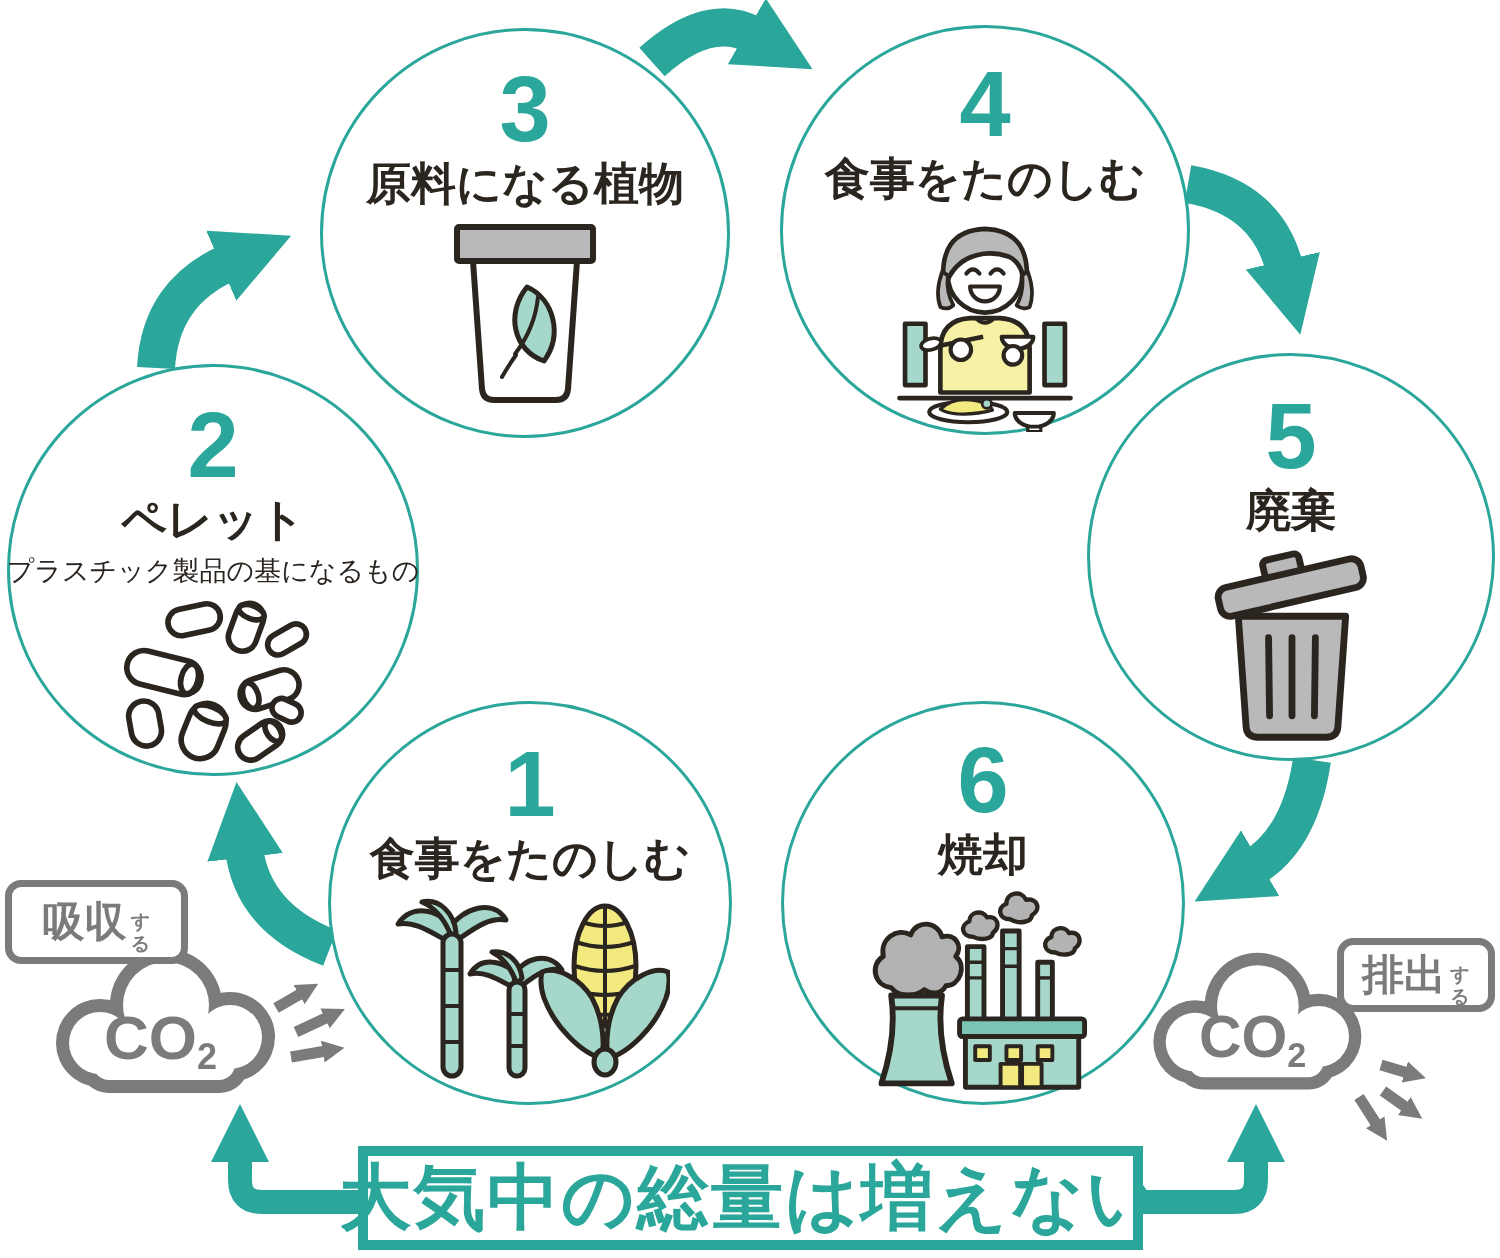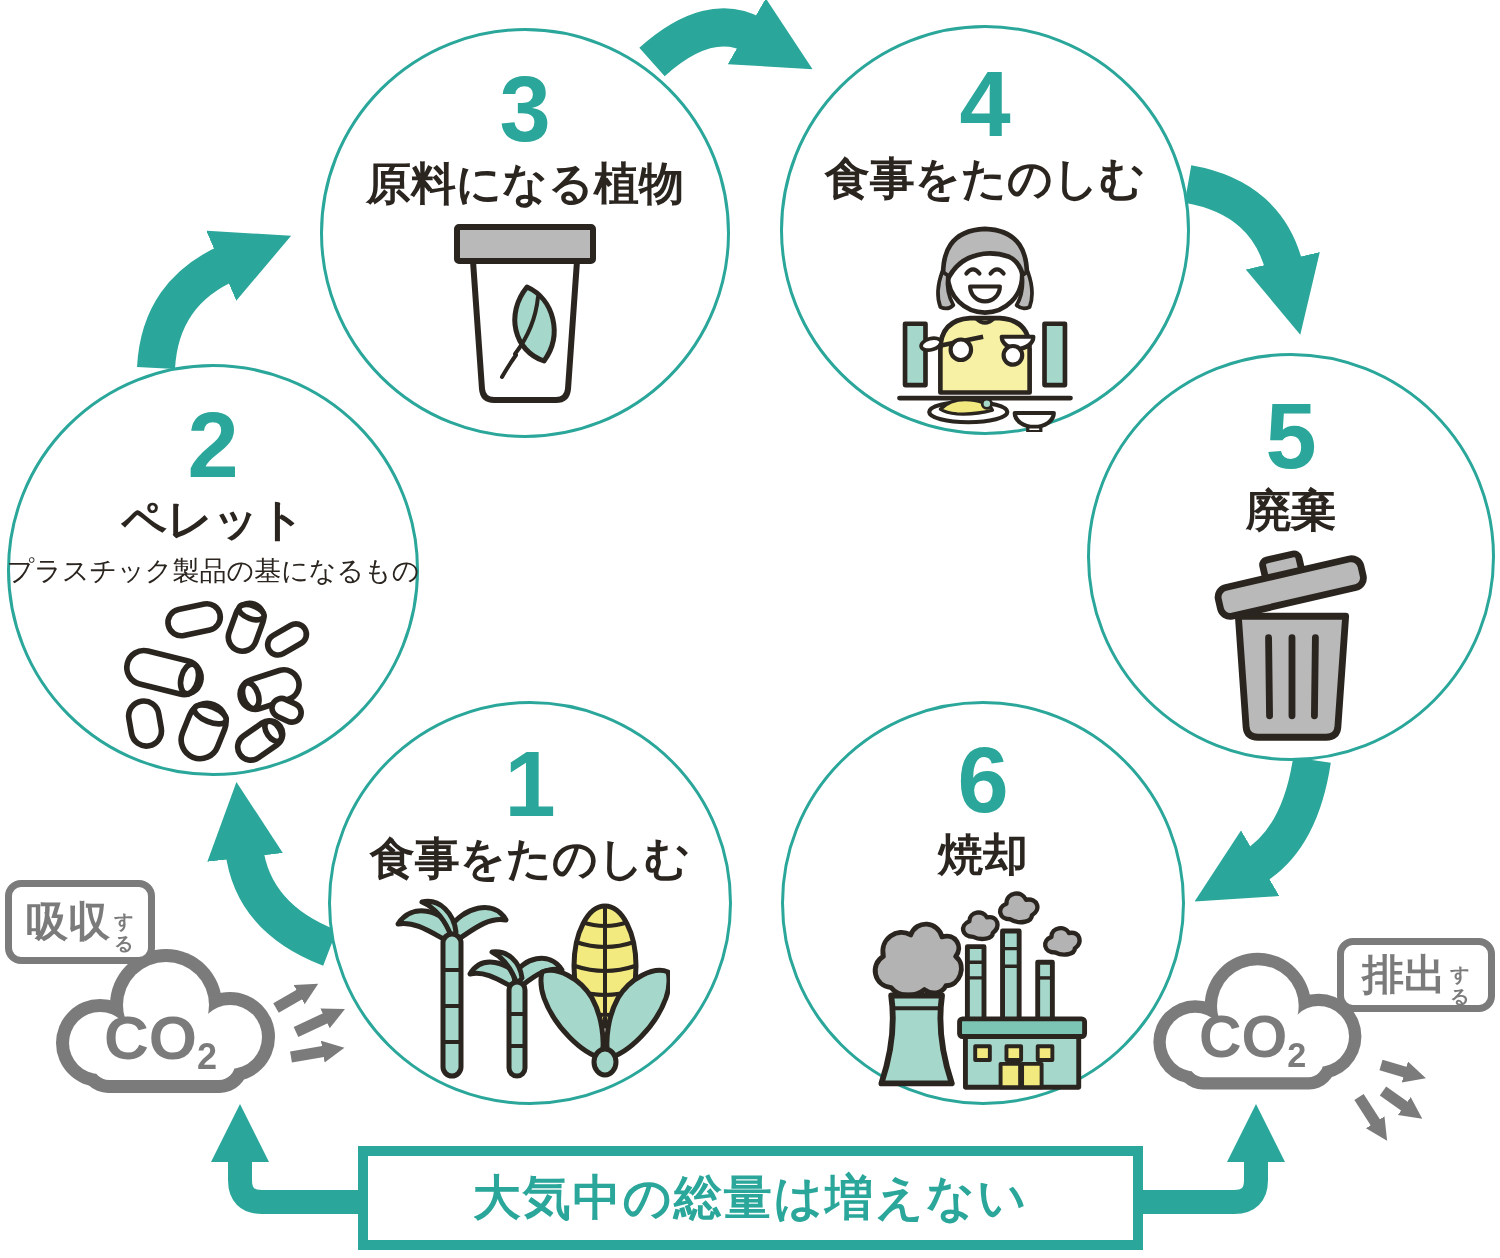--- a/index.html
+++ b/index.html
@@ -17,29 +17,29 @@
   .c2{left:7px;top:364px;width:412px;height:412px;padding-top:32px;}
   .c3{left:320px;top:28px;width:410px;height:410px;padding-top:32px;}
   .c4{left:780px;top:25px;width:410px;height:410px;padding-top:30px;}
   .c5{left:1087px;top:353px;width:408px;height:408px;padding-top:34px;}
   .c6{left:781px;top:701px;width:404px;height:404px;padding-top:30px;}
   .cloud{position:absolute;z-index:3;}
   .cloud-left{left:38px;top:925px;}
   .cloud-right{left:1136px;top:930px;}
   .tag{position:absolute;background:#fff;border:7px solid #7b7b7b;border-radius:16px;
        display:flex;align-items:center;justify-content:center;gap:5px;z-index:4;box-sizing:border-box;}
-  .tag-absorb{left:5px;top:880px;width:150px;height:84px;}
+  .tag-absorb{left:5px;top:880px;width:183px;height:84px;}
   .tag-emit{left:1337px;top:938px;width:158px;height:74px;}
   .tag-main{font-size:42px;font-weight:800;color:#7b7b7b;line-height:1;}
   .tag-suffix{writing-mode:vertical-rl;font-size:19px;font-weight:800;color:#7b7b7b;
               letter-spacing:1px;line-height:1;}
   .banner{position:absolute;left:358px;top:1146px;width:785px;height:104px;background:#fff;
           border:10px solid #2aa79a;box-sizing:border-box;display:flex;align-items:center;
           justify-content:center;z-index:5;}
-  .banner-text{font-size:48px;font-weight:800;color:#2aa79a;letter-spacing:2px;white-space:nowrap;}
+  .banner-text{font-size:72px;font-weight:800;color:#2aa79a;letter-spacing:2px;white-space:nowrap;}
   svg text{font-family:"Liberation Sans",sans-serif;}
 </style>
 </head>
 <body>
 
 <div class="canvas">
 
   <svg class="overlay" width="1500" height="1258" viewBox="0 0 1500 1258">
     <defs>
       <marker id="th" markerWidth="2" markerHeight="2" refX="0.25" refY="1" orient="auto" markerUnits="strokeWidth">

